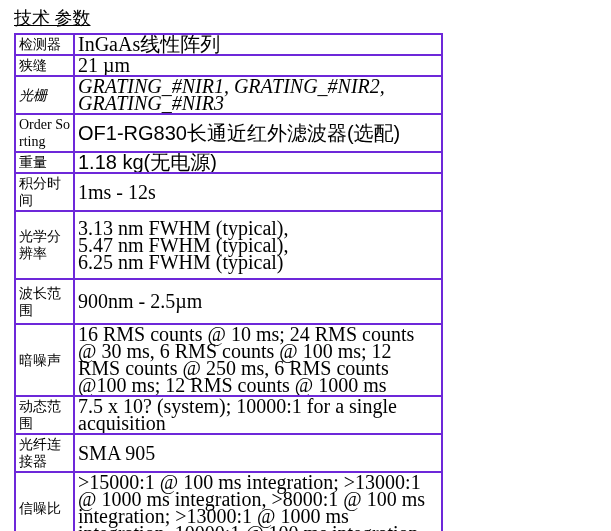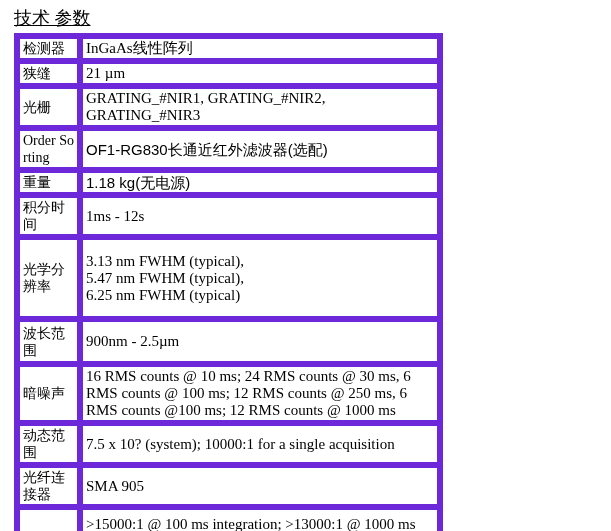--- a/index.html
+++ b/index.html
@@ -20,45 +20,45 @@
     text-decoration: underline;
     margin: 0 0 7px 0;
     font-weight: normal;
   }
   table.spec-table {
     border-collapse: collapse;
     table-layout: fixed;
     width: 429px;
   }
   table.spec-table td {
-    border: 6px solid #6d28d9;
+    border: 2px solid #6d28d9;
     vertical-align: middle;
     overflow: hidden;
   }
   td.lbl {
     width: 52px;
     font-size: 14px;
     line-height: 17px;
     padding: 1px 2px 1px 3px;
     word-break: break-all;
   }
   td.val {
-    font-size: 15px;
+    font-size: 20px;
     line-height: 17px;
     padding: 1px 4px 1px 3px;
   }
   
   tr.r1  { height: 18px; }
   tr.r2  { height: 18px; }
-  tr.r3  { height: 18px; }
+  tr.r3  { height: 18px; font-style: italic; }
   tr.r4  { height: 33px; }
   tr.r5  { height: 33px; }
   tr.r6  { height: 18px; }
   tr.r7  { height: 33px; }
-  tr.r8  { height: 82px; padding-left: 38px; }
+  tr.r8  { height: 68px; padding-left: 38px; }
   tr.r9  { height: 45px; }
   tr.r10 { height: 52px; }
   tr.r11 { height: 29px; }
   tr.r12 { height: 37px; padding-left: 7px; }
   tr.r13 { height: 69px; }
   
   .v-sans {
     font-family: "Liberation Sans", sans-serif;
     font-size: 15px;
   }

